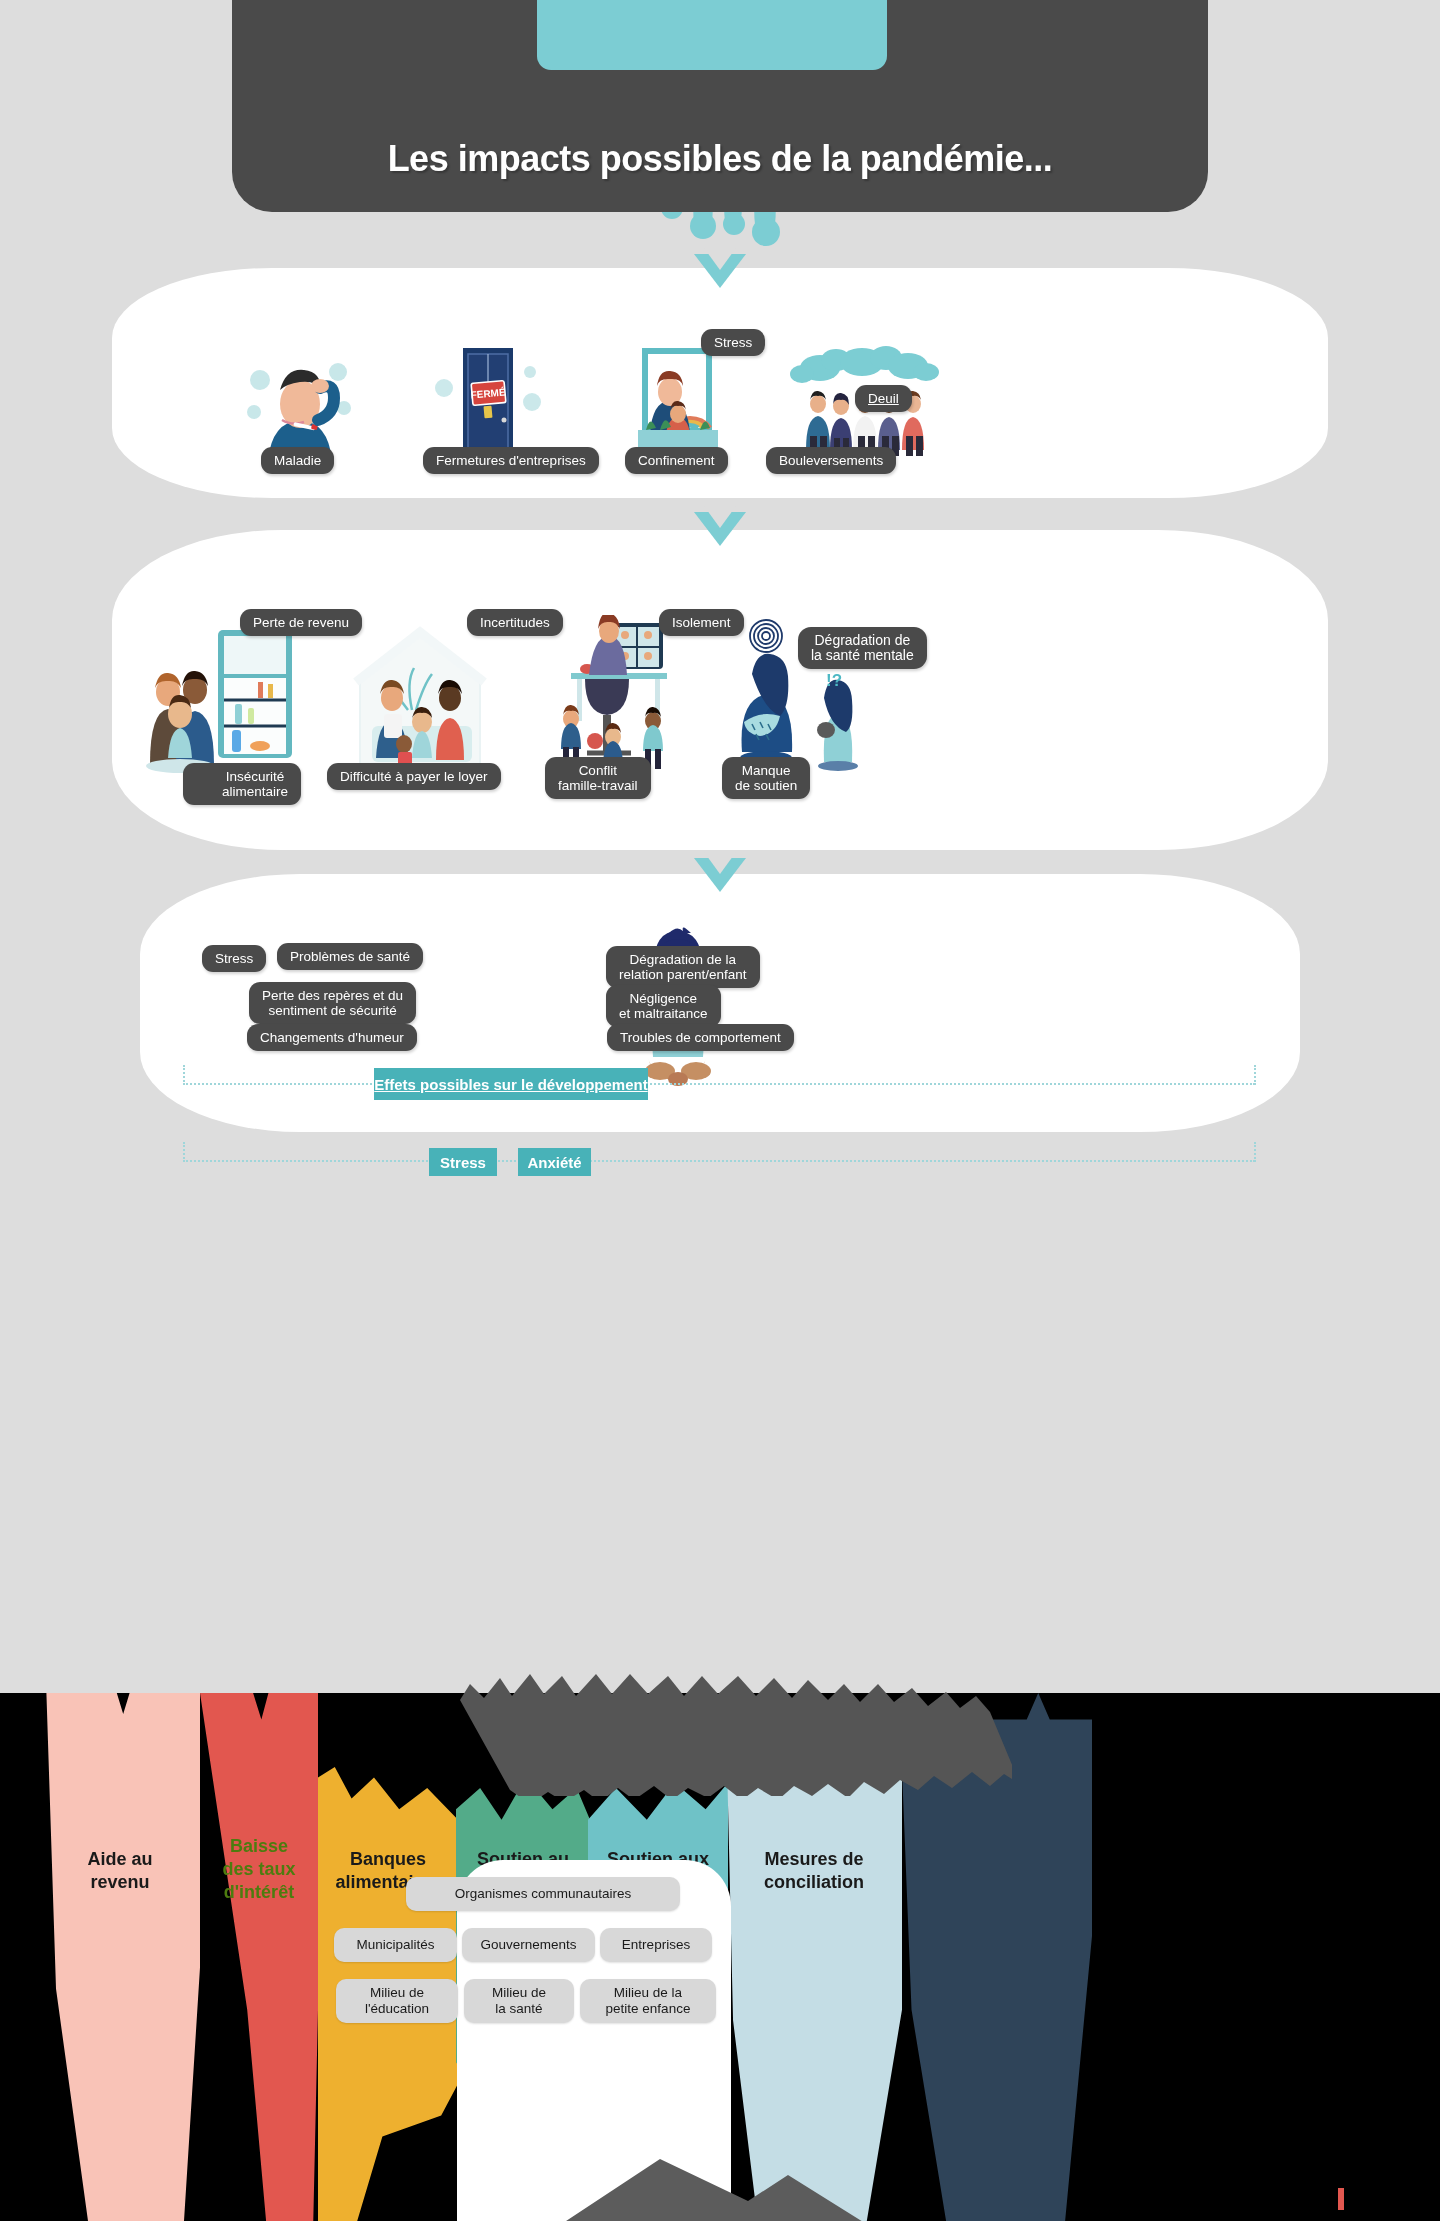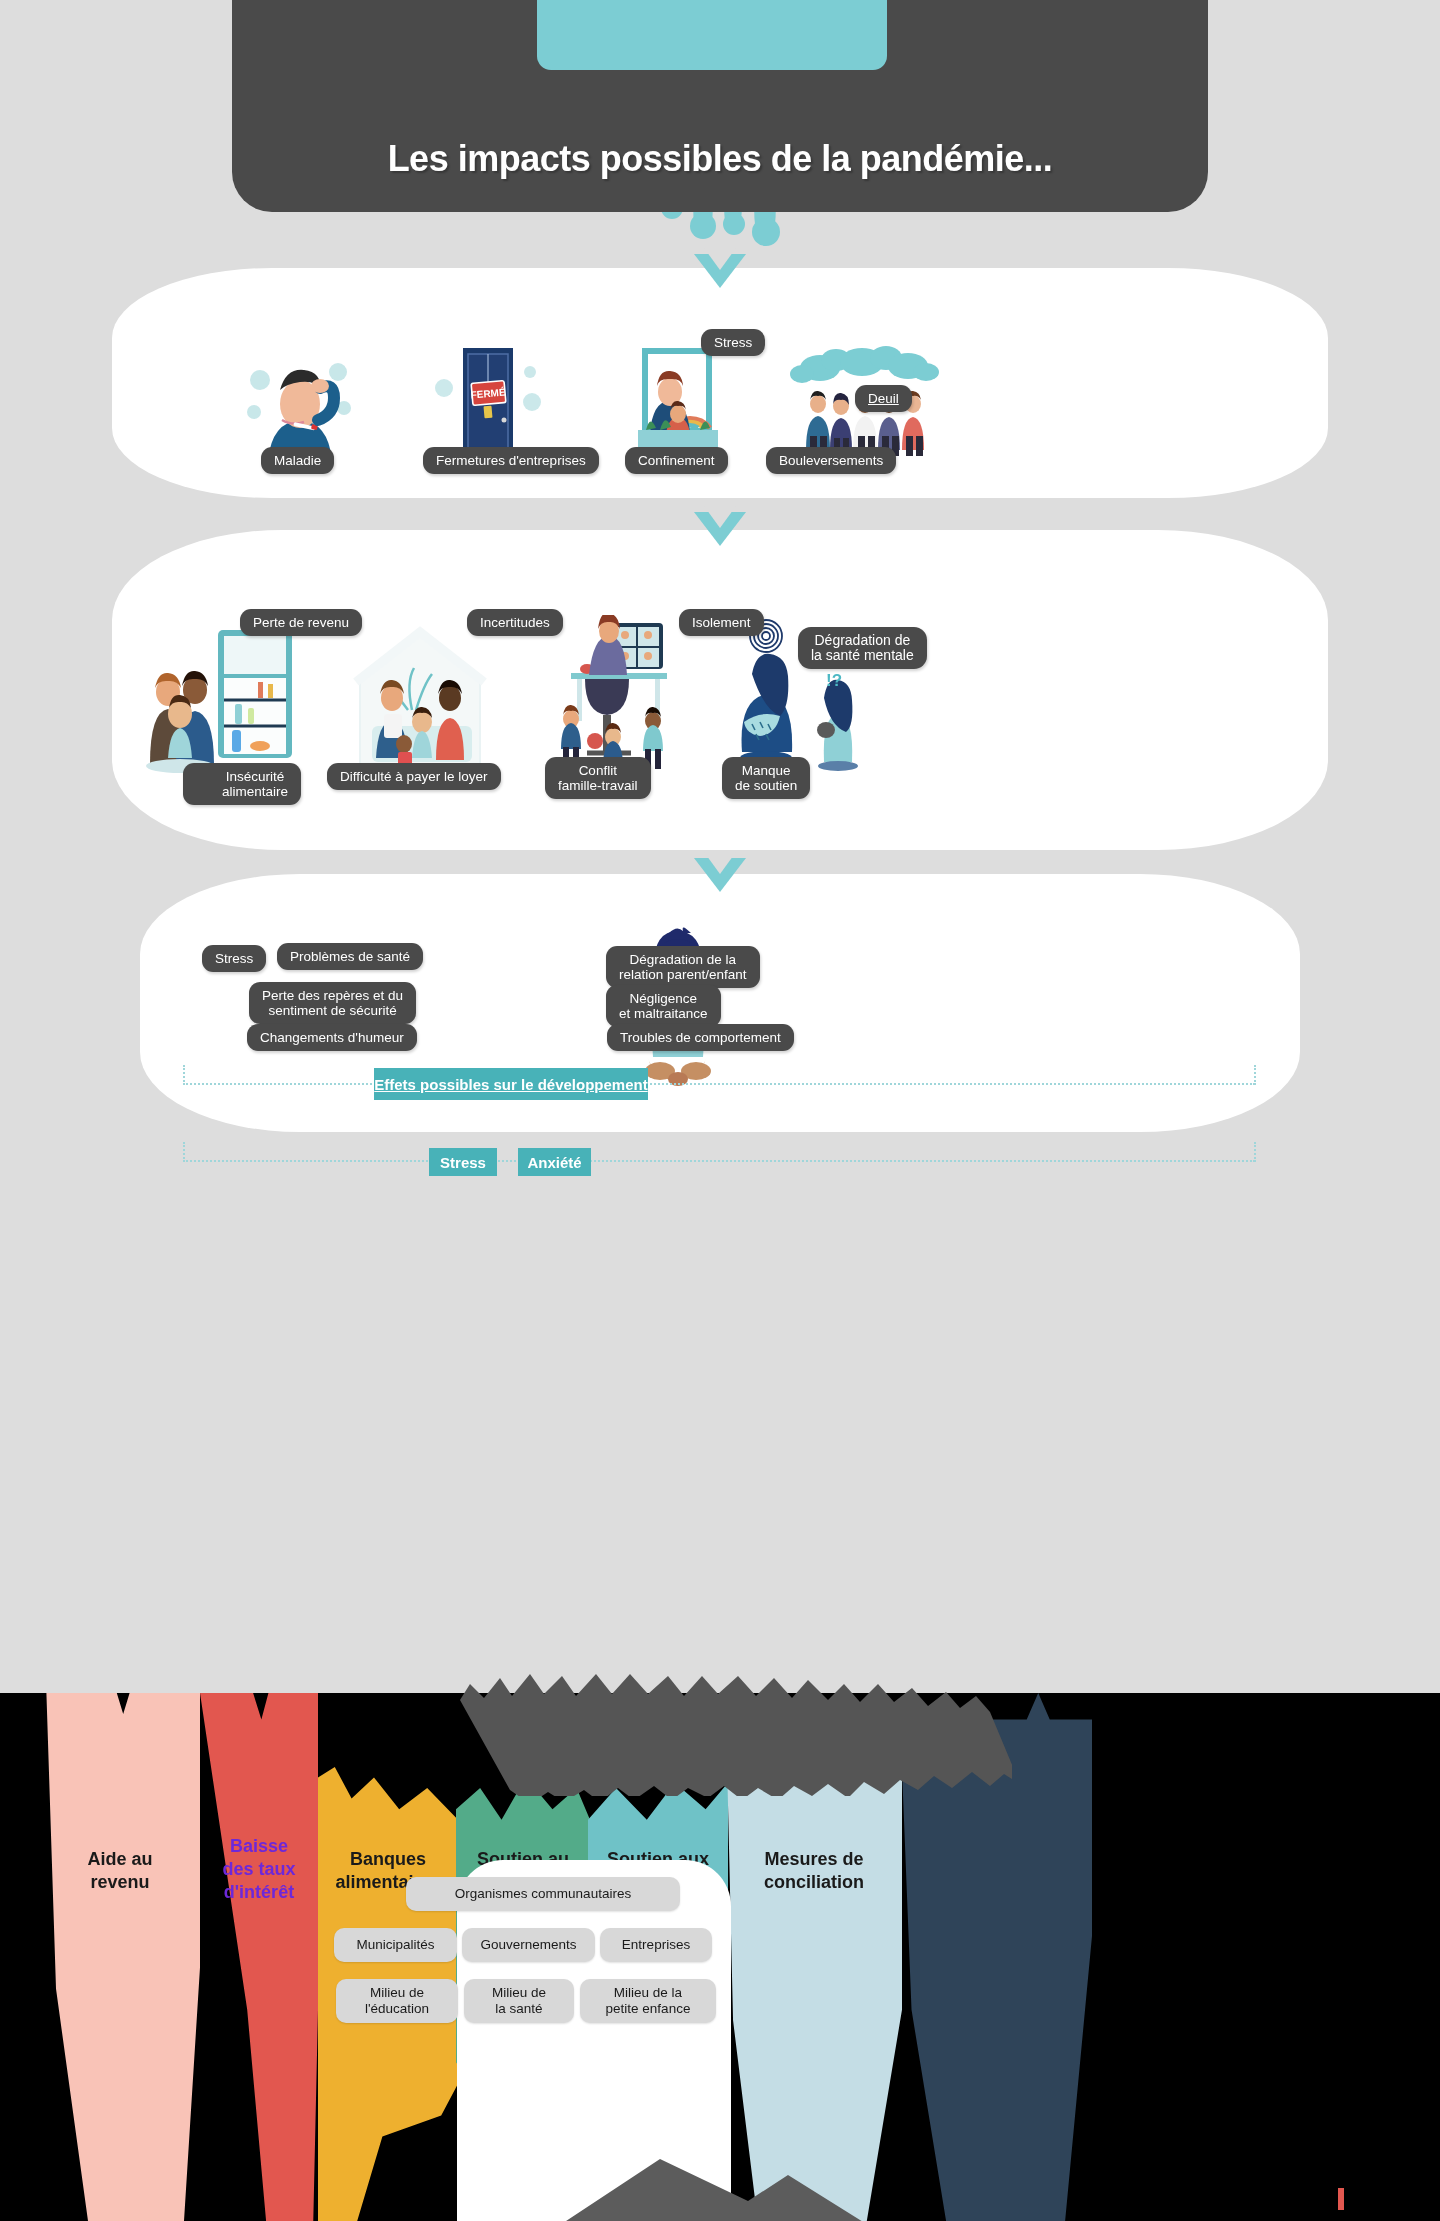--- a/index.html
+++ b/index.html
@@ -376,21 +376,21 @@
     </g>
     <g>
       <ellipse cx="88" cy="122" rx="8" ry="9" fill="#e8b88c"></ellipse>
         <path d="M80 118 q2 -11 8 -10 q7 1 8 10 q-3 -5 -8 -4 q-6 -1 -8 4z" fill="#5a2a12"></path>
       <path d="M78 152 q0 -24 10 -26 q10 2 10 26z" fill="#2b5b8c"></path>
     </g>
     <circle cx="70" cy="126" r="8" fill="#d6564e"></circle>
   </svg>
   <div class="pill" style="left:545px; top:757px;">Conflit
 famille-travail</div>
-  <div class="pill" style="left:659px; top:609px;margin-left:20px;">Isolement</div>
+  <div class="pill" style="left:659px; top:609px;">Isolement</div>
 
   <div class="blob2" style="left:704px; top:608px; width:190px; height:180px;"></div>
   <svg style="position:absolute;left:714px;top:612px;width:175px;height:160px;z-index:3" viewBox="0 0 175 160">
     <path d="M48 6 a22 20 0 1 1 0.1 0 z M44 42 l6 -10 l10 2 z" fill="#fff" stroke="#fff" stroke-width="1"></path>
     <ellipse cx="52" cy="24" rx="22" ry="20" fill="#fff"></ellipse>
     <path d="M44 40 l10 -8 l8 2 z" fill="#fff"></path>
     <g fill="none" stroke="#1f3a6b" stroke-width="1.8">
       <circle cx="52" cy="24" r="4"></circle>
         <circle cx="52" cy="24" r="8"></circle>
         <circle cx="52" cy="24" r="12"></circle>
@@ -475,21 +475,21 @@
   <div class="bottom-black"></div>
   <div class="bands">
 
     <div class="band" style="left:40px; width:160px; background:#f9c3b7;
                 clip-path: polygon(4% 0, 48% 0, 52% 4%, 56% 0, 100% 0, 100% 52%, 90% 100%, 30% 100%, 10% 56%);"></div>
     <div class="band-label" style="left:40px; top:155px; width:160px; color:#1a1a1a;">Aide au
 revenu</div>
 
     <div class="band" style="left:200px; width:118px; background:#e2574f;
                 clip-path: polygon(0 0, 45% 0, 52% 5%, 58% 0, 100% 0, 100% 60%, 96% 100%, 56% 100%, 40% 60%);"></div>
-    <div class="band-label" style="left:200px; top:142px; width:118px; color:#6d28d9;">Baisse
+    <div class="band-label" style="left:200px; top:142px; width:118px; color:#4d7c0f;">Baisse
 des taux
 d'intérêt</div>
 
     <div class="band" style="left:318px; width:140px; background:#eeb02f;
                 clip-path: polygon(0 16%, 12% 14%, 24% 20%, 40% 16%, 58% 22%, 78% 18%, 100% 24%, 100% 74%, 88% 80%, 46% 84%, 28% 100%, 0 100%);"></div>
     <div class="band-label" style="left:318px; top:155px; width:140px; color:#1a1a1a;">Banques
 alimentaires</div>
 
     <div class="band" style="left:456px; width:134px; background:#53ab89;
                 clip-path: polygon(0 22%, 18% 18%, 34% 24%, 52% 16%, 72% 22%, 90% 18%, 100% 24%, 100% 70%, 78% 76%, 50% 82%, 22% 76%, 0 70%);"></div>

